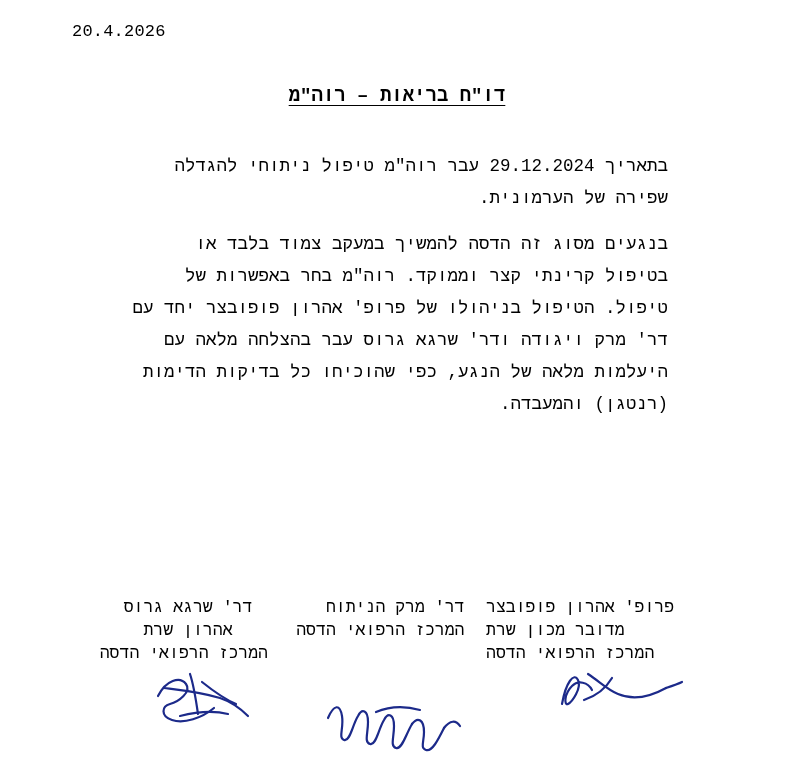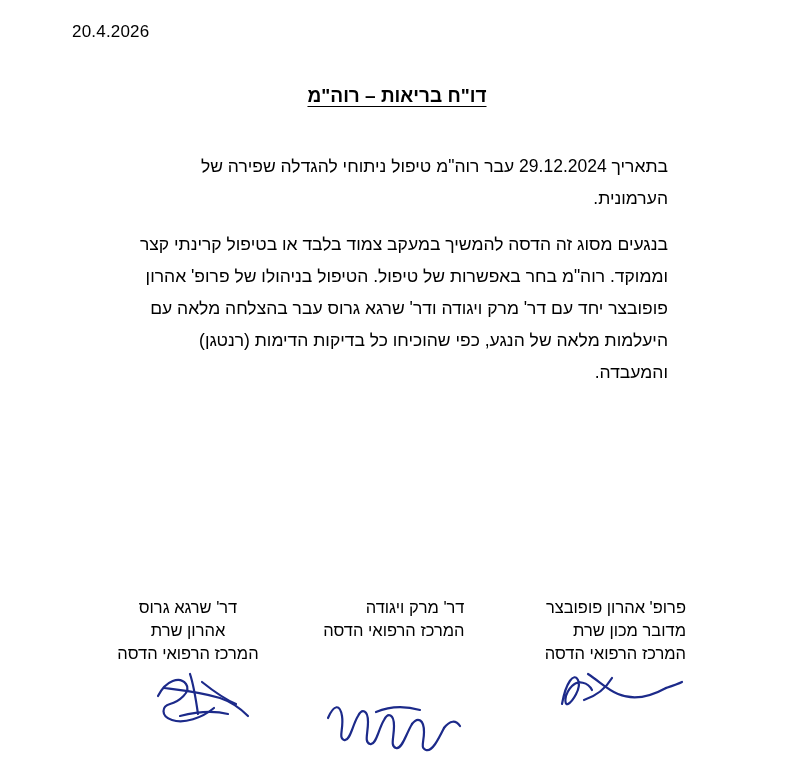--- a/index.html
+++ b/index.html
@@ -5,21 +5,21 @@
   html, body {
     margin: 0;
     padding: 0;
     background: #ffffff;
   }
   .page {
     position: relative;
     width: 794px;
     height: 771px;
     background: #ffffff;
-    font-family: Liberation Sans, sans-serif;
+    font-family: Liberation Mono, monospace;
     color: #000000;
     overflow: hidden;
   }
   .date {
     position: absolute;
     top: 22px;
     left: 72px;
     font-size: 17px;
     direction: ltr;
     text-align: left;
@@ -57,21 +57,21 @@
     display: flex;
     flex-direction: row;
     justify-content: space-between;
     direction: rtl;
     padding: 0 108px;
     box-sizing: border-box;
   }
   .sig-block {
     width: 200px;
     direction: rtl;
-    text-align: right;
+    text-align: left;
     font-size: 16.5px;
     line-height: 23px;
   }
   .sig-block.mid {
     text-align: right;
     width: 175px;
   }
   .sig-block.left {
     text-align: center;
     width: 160px;
@@ -103,21 +103,21 @@
 
   <div class="signatures">
 
     <div class="sig-block">
       <div class="sig-line">פרופ' אהרון פופובצר</div>
       <div class="sig-line">מדובר מכון שרת</div>
       <div class="sig-line">המרכז הרפואי הדסה</div>
     </div>
 
     <div class="sig-block mid">
-      <div class="sig-line">דר' מרק ויגודה</div>
+      <div class="sig-line">דר' מרק הניתוח</div>
       <div class="sig-line">המרכז הרפואי הדסה</div>
     </div>
 
     <div class="sig-block left">
       <div class="sig-line">דר' שרגא גרוס</div>
       <div class="sig-line">אהרון שרת</div>
       <div class="sig-line">המרכז הרפואי הדסה</div>
     </div>
 
   </div>

